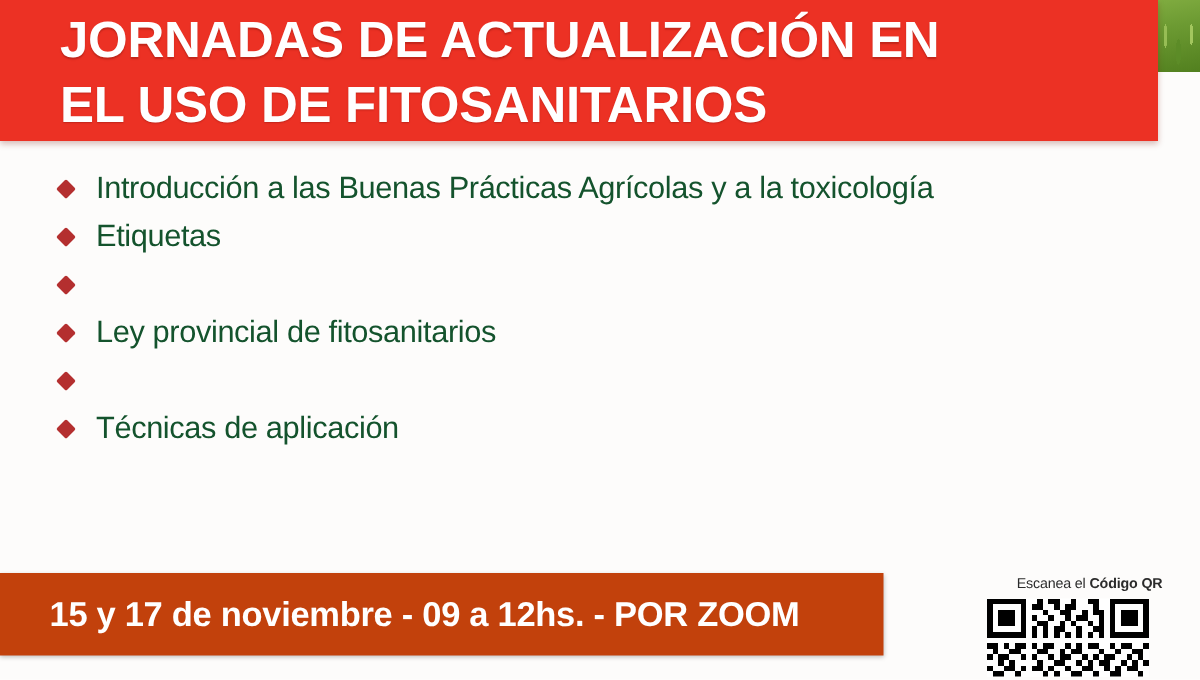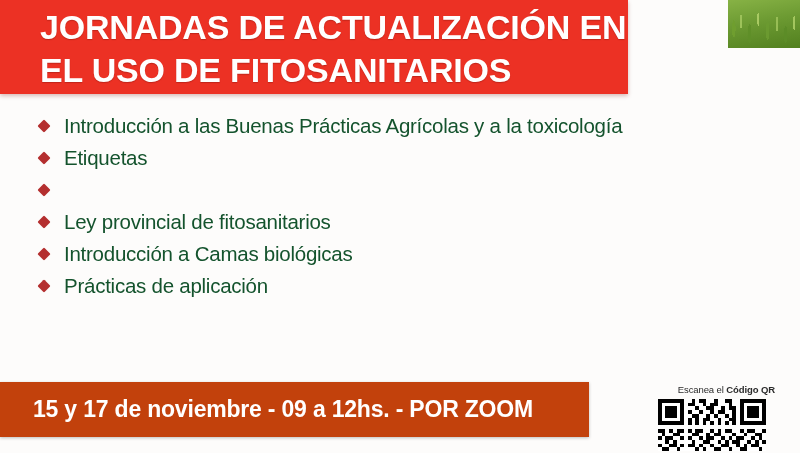--- a/index.html
+++ b/index.html
@@ -39,21 +39,21 @@
       radial-gradient(ellipse 3px 14px at 80% 72%, #5c8c27 0 60%, transparent 61%),
       radial-gradient(ellipse 2px 12px at 92% 48%, #a3c65e 0 60%, transparent 61%),
       linear-gradient(170deg, #87b245 0%, #6c9a32 45%, #52801f 100%);
     filter: blur(0.4px);
   }
   
   #title-banner {
     position: absolute;
     left: 0;
     top: 0;
-    width: 628px;
+    width: 772px;
     height: 94px;
     background: #ec3124;
     box-shadow: 0 2px 4px rgba(120, 20, 10, 0.28);
   }
   #title-banner .title-line {
     color: #ffffff;
     font-family: "Liberation Sans", sans-serif;
     font-weight: bold;
     font-size: 34px;
     letter-spacing: -0.2px;
@@ -169,25 +169,24 @@
     </li>
     <li>
       <span class="bullet-diamond"></span>
     </li>
     <li>
       <span class="bullet-diamond"></span>
       <span class="topic-text">Ley provincial de fitosanitarios</span>
     </li>
     <li>
       <span class="bullet-diamond"></span>
-      <span class="topic-text">Introducción a Camas biológicas</span>
-    </li>
-    <li>
-      <span class="bullet-diamond"></span>
-      <span class="topic-text">Prácticas de aplicación</span>
+    </li>
+    <li>
+      <span class="bullet-diamond"></span>
+      <span class="topic-text">Técnicas de aplicación</span>
     </li>
   </ul>
 
   <div id="date-bar">
     <span class="date-text">15 y 17 de noviembre - 09 a 12hs. -  POR ZOOM</span>
   </div>
 
   <div id="qr-block">
     <div id="qr-caption">
       <span>Escanea el </span><span class="qr-caption-strong">Código QR</span>

